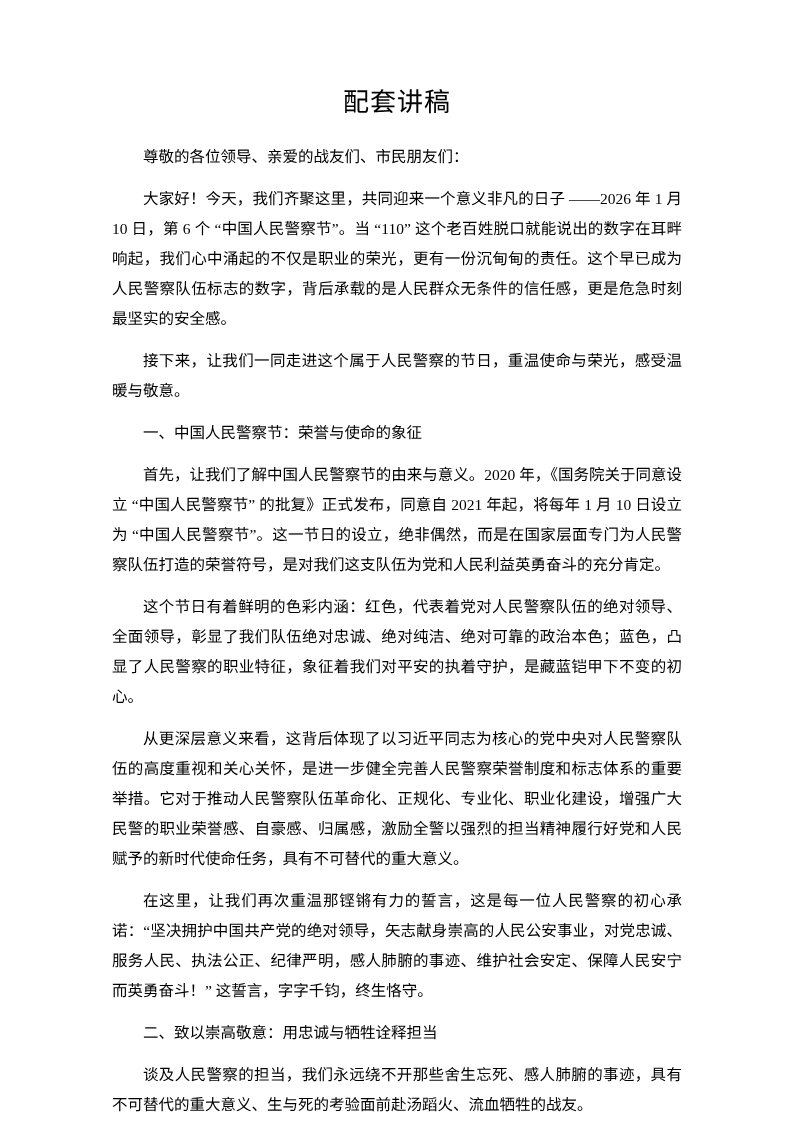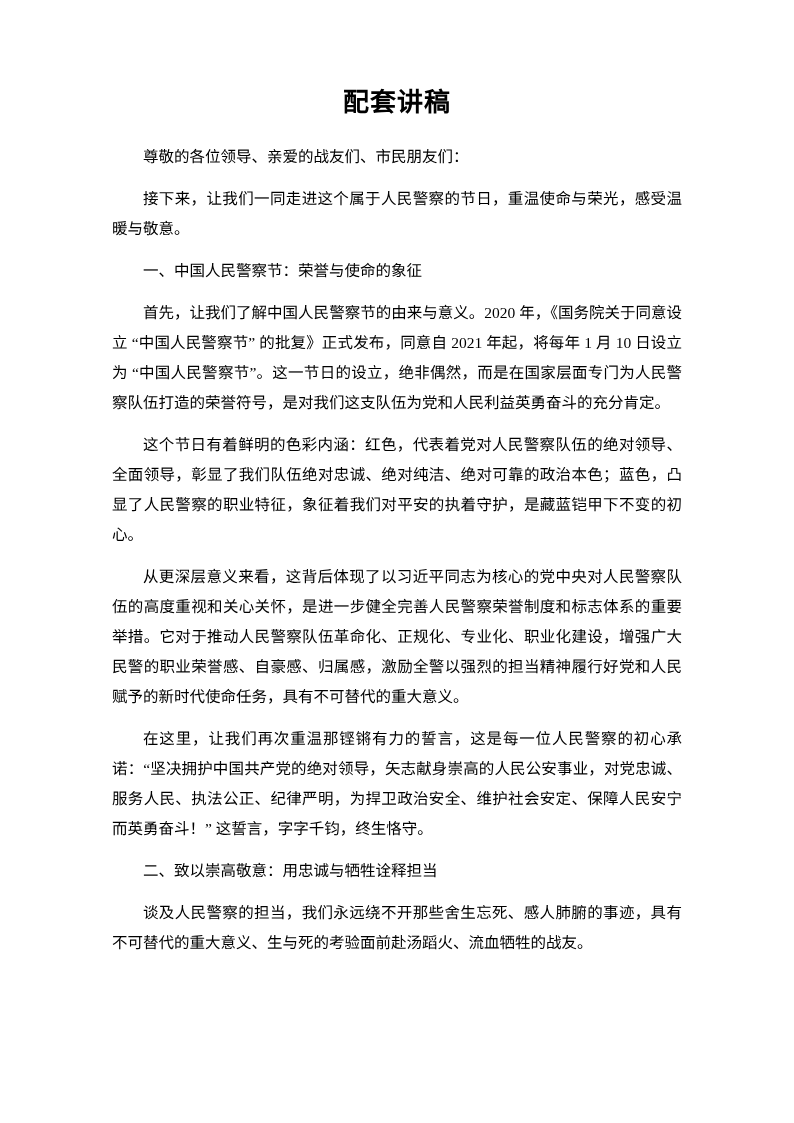--- a/index.html
+++ b/index.html
@@ -16,21 +16,21 @@
     box-sizing: border-box;
     padding: 84px 100px 0 100px;
     font-family: "Liberation Serif", "DejaVu Serif", serif;
     color: #000000;
     overflow: hidden;
   }
   .doc-title {
     margin: 0 0 20px 0;
     text-align: center;
     font-size: 26px;
-    font-weight: bold;
+    font-weight: normal;
     line-height: 38px;
     letter-spacing: 1px;
   }
   .para, .heading {
     margin: 12px;
     font-size: 15.5px;
     line-height: 30px;
     text-align: justify;
     text-indent: 2em;
     word-break: break-all;
@@ -41,29 +41,30 @@
   }
 </style>
 </head>
 <body>
 
 <div class="page">
   <h1 class="doc-title">配套讲稿</h1>
 
   <p class="para">尊敬的各位领导、亲爱的战友们、市民朋友们：</p>
 
+  <p class="para">大家好！今天，我们齐聚这里，共同迎来一个意义非凡的日子 ——2026 年 1 月 10 日，第 6 个 “中国人民警察节”。当 “110” 这个老百姓脱口就能说出的数字在耳畔响起，我们心中涌起的不仅是职业的荣光，更有一份沉甸甸的责任。这个早已成为人民警察队伍标志的数字，背后承载的是人民群众无条件的信任感，更是危急时刻最坚实的安全感。</p>
 
   <p class="para">接下来，让我们一同走进这个属于人民警察的节日，重温使命与荣光，感受温暖与敬意。</p>
 
   <p class="heading">一、中国人民警察节：荣誉与使命的象征</p>
 
   <p class="para">首先，让我们了解中国人民警察节的由来与意义。2020 年，《国务院关于同意设立 “中国人民警察节” 的批复》正式发布，同意自 2021 年起，将每年 1 月 10 日设立为 “中国人民警察节”。这一节日的设立，绝非偶然，而是在国家层面专门为人民警察队伍打造的荣誉符号，是对我们这支队伍为党和人民利益英勇奋斗的充分肯定。</p>
 
   <p class="para">这个节日有着鲜明的色彩内涵：红色，代表着党对人民警察队伍的绝对领导、全面领导，彰显了我们队伍绝对忠诚、绝对纯洁、绝对可靠的政治本色；蓝色，凸显了人民警察的职业特征，象征着我们对平安的执着守护，是藏蓝铠甲下不变的初心。</p>
 
   <p class="para">从更深层意义来看，这背后体现了以习近平同志为核心的党中央对人民警察队伍的高度重视和关心关怀，是进一步健全完善人民警察荣誉制度和标志体系的重要举措。它对于推动人民警察队伍革命化、正规化、专业化、职业化建设，增强广大民警的职业荣誉感、自豪感、归属感，激励全警以强烈的担当精神履行好党和人民赋予的新时代使命任务，具有不可替代的重大意义。</p>
 
-  <p class="para">在这里，让我们再次重温那铿锵有力的誓言，这是每一位人民警察的初心承诺：“坚决拥护中国共产党的绝对领导，矢志献身崇高的人民公安事业，对党忠诚、服务人民、执法公正、纪律严明，为捍卫政治安全、维护社会安定、保障人民安宁而英勇奋斗！” 这誓言，字字千钧，终生恪守。</p>
+  <p class="para">在这里，让我们再次重温那铿锵有力的誓言，这是每一位人民警察的初心承诺：“坚决拥护中国共产党的绝对领导，矢志献身崇高的人民公安事业，对党忠诚、服务人民、执法公正、纪律严明，感人肺腑的事迹、维护社会安定、保障人民安宁而英勇奋斗！” 这誓言，字字千钧，终生恪守。</p>
 
   <p class="heading">二、致以崇高敬意：用忠诚与牺牲诠释担当</p>
 
   <p class="para">谈及人民警察的担当，我们永远绕不开那些舍生忘死、感人肺腑的事迹，具有不可替代的重大意义、生与死的考验面前赴汤蹈火、流血牺牲的战友。</p>
 </div>
 
 </body></html>

